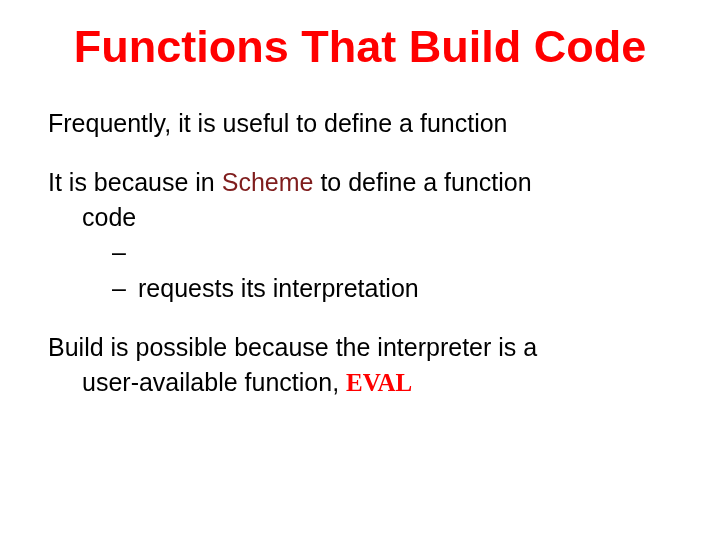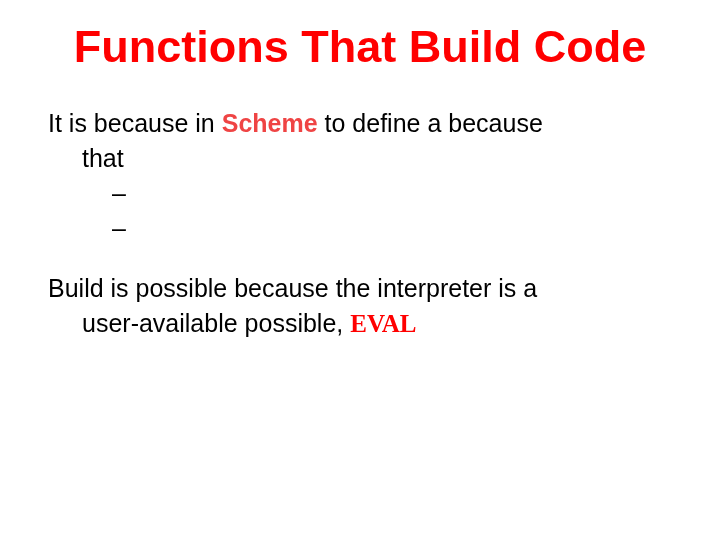--- a/index.html
+++ b/index.html
@@ -37,56 +37,58 @@
     padding-left: 64px;
     display: flex;
   }
   .body .bullet-dash {
     min-width: 26px;
   }
   .block {
     margin-bottom: 28px;
   }
   .scheme {
-    color: #ef4444;
-    font-weight: bold;
+    color: #7f1d1d;
+    font-weight: normal;
   }
   .eval {
     font-family: Liberation Serif, serif;
     color: #ff0000;
     font-weight: bold;
   }
 </style>
 </head>
 <body>
 
 <div class="slide">
 
   <div class="title">Functions That Build Code</div>
 
   <div class="body">
 
     <div class="block">
+      <p>Frequently, it is useful to define a function</p>
     </div>
 
     <div class="block">
       <p>
-        <span>It is because in </span><span class="scheme">Scheme</span><span> to define a because</span>
+        <span>It is because in </span><span class="scheme">Scheme</span><span> to define a function</span>
       </p>
-      <p class="indent">that</p>
+      <p class="indent">code</p>
       <p class="bullet-row">
         <span class="bullet-dash">–</span>
       </p>
       <p class="bullet-row">
         <span class="bullet-dash">–</span>
+        <span>requests its interpretation</span>
       </p>
     </div>
 
     <div class="block">
       <p>Build is possible because the interpreter is a</p>
       <p class="indent">
-        <span>user-available possible, </span><span class="eval">EVAL</span>
+        <span>user-available function, </span><span class="eval">EVAL</span>
       </p>
     </div>
 
   </div>
 
 </div>
 
 </body></html>

